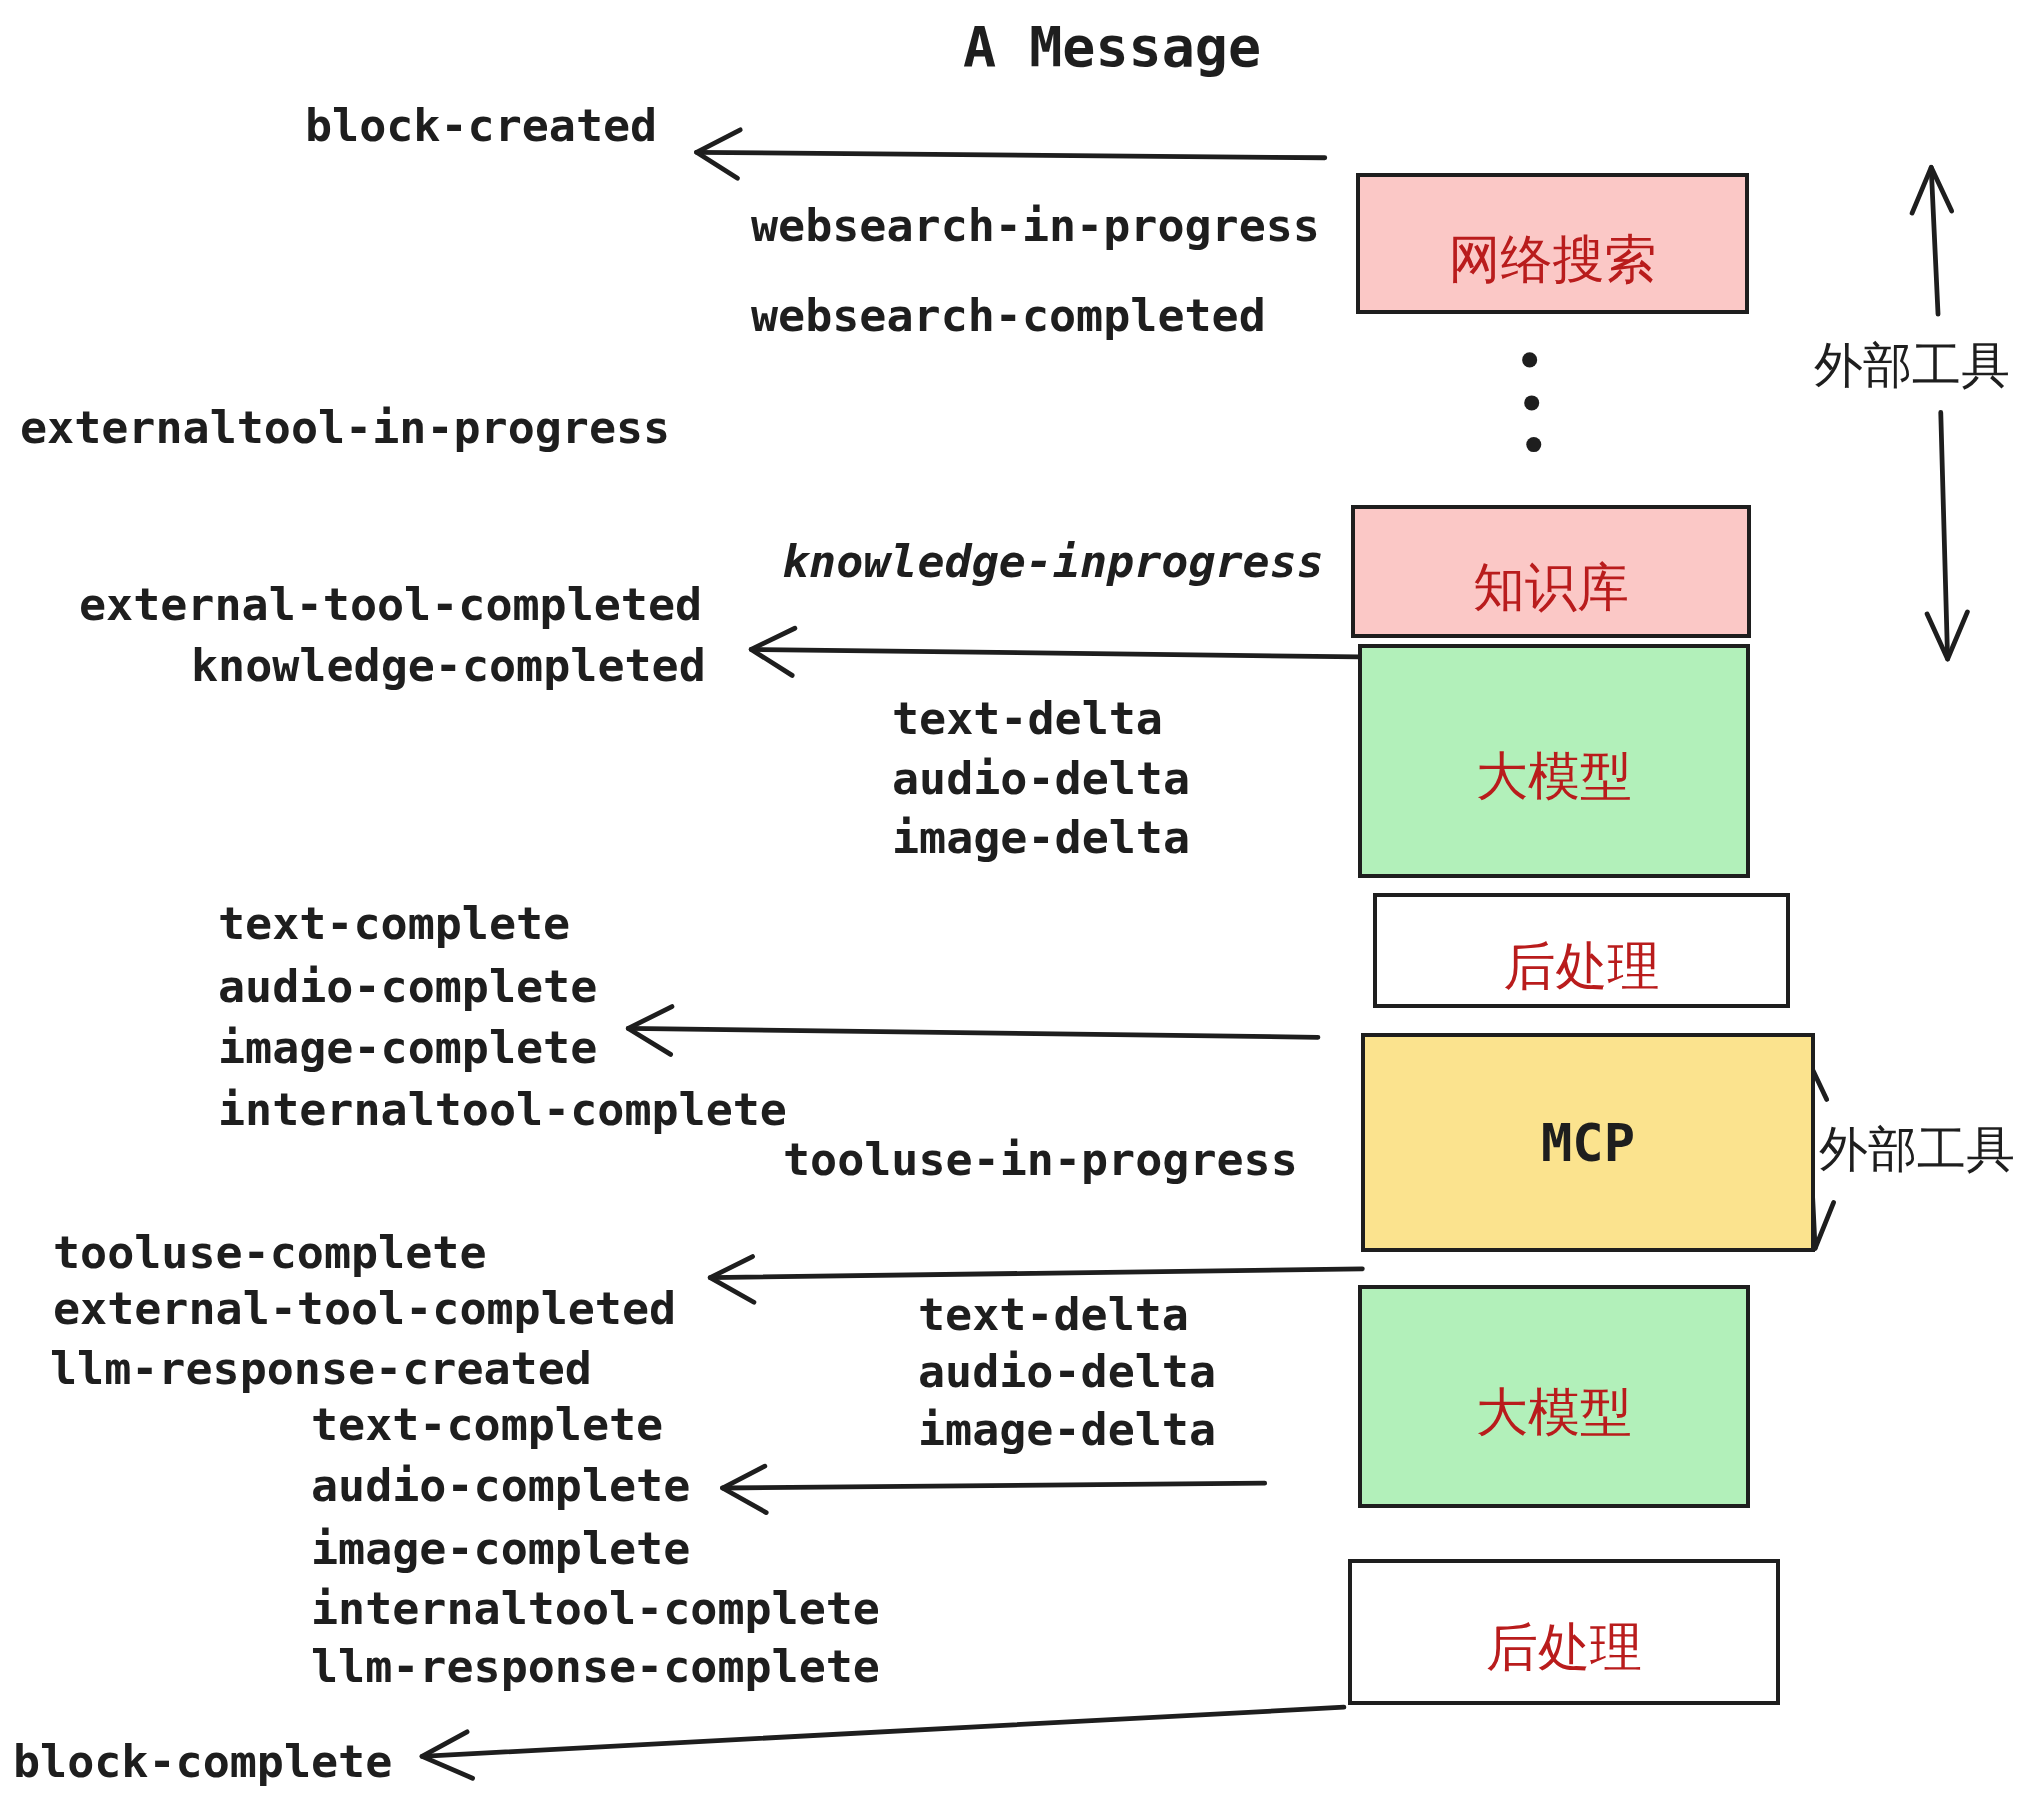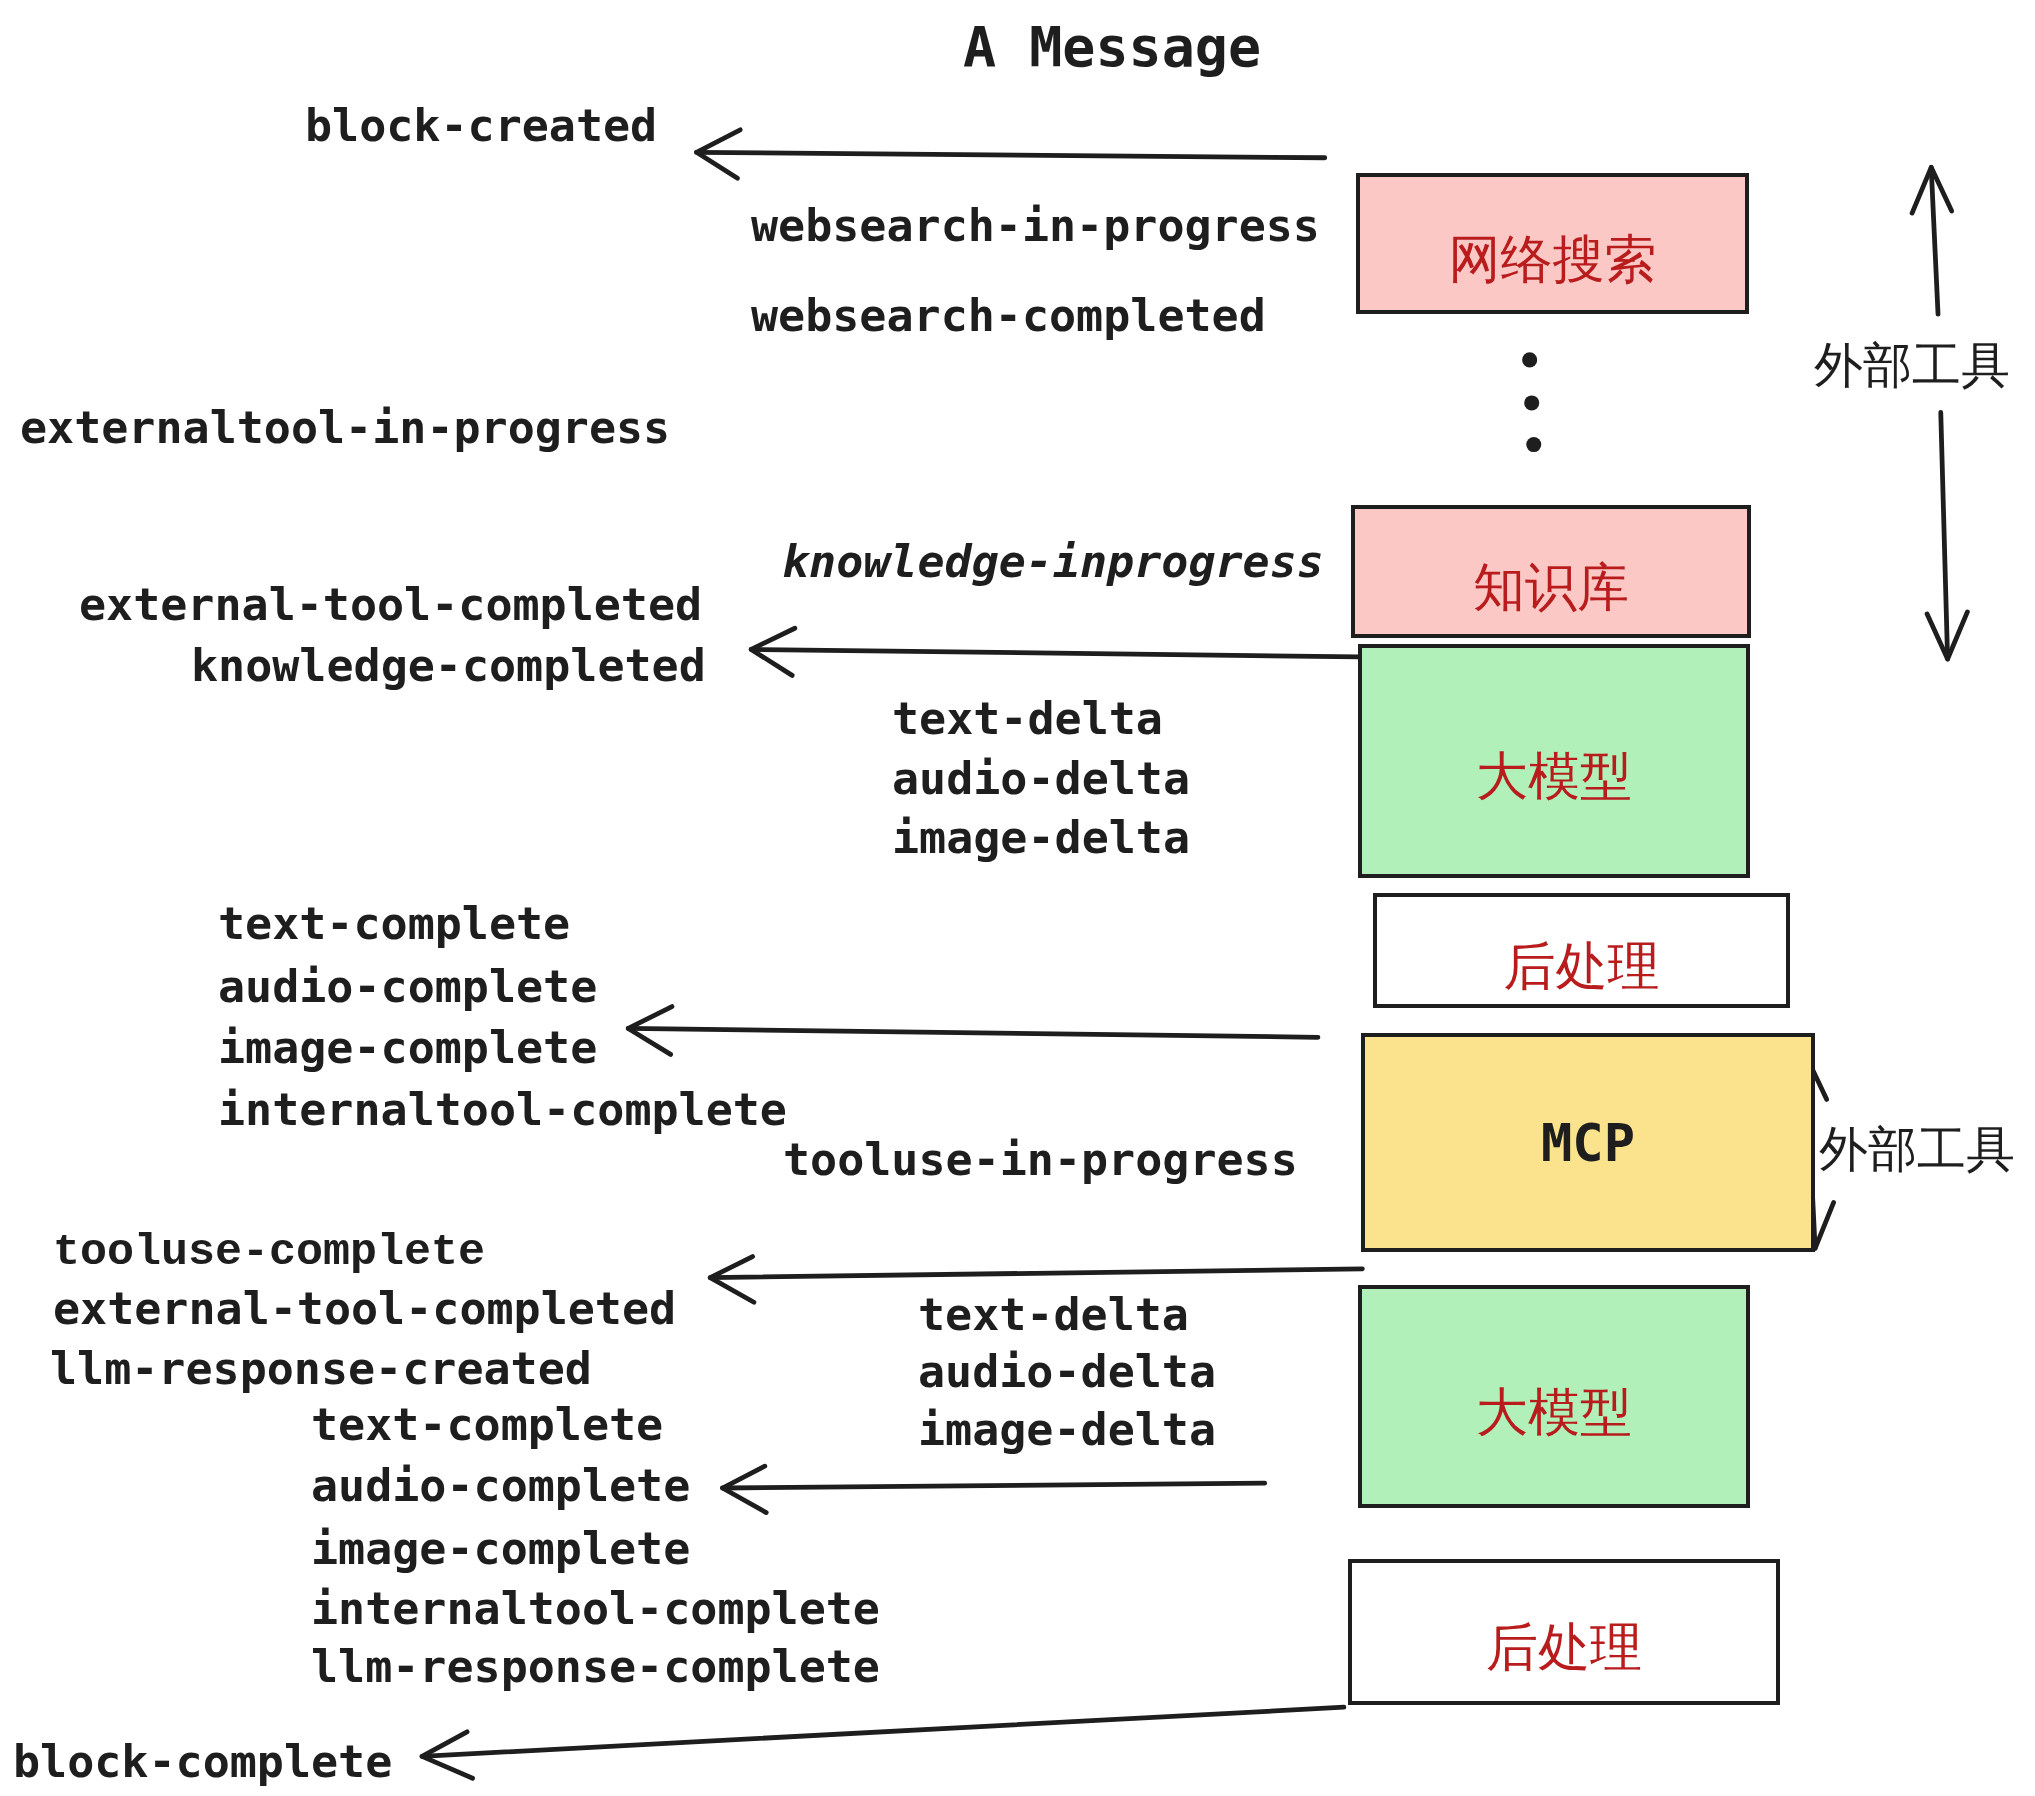--- a/index.html
+++ b/index.html
@@ -26,21 +26,21 @@
   .p-external-tool-completed-1{left:79px;top:581px;}
   .p-knowledge-completed{left:191px;top:642px;}
   .p-text-delta-1{left:892px;top:695px;}
   .p-audio-delta-1{left:892px;top:755px;}
   .p-image-delta-1{left:892px;top:814px;}
   .p-text-complete-1{left:218px;top:900px;}
   .p-audio-complete-1{left:218px;top:963px;}
   .p-image-complete-1{left:218px;top:1024px;}
   .p-internaltool-complete-1{left:218px;top:1086px;}
   .p-tooluse-in-progress{left:783px;top:1136px;}
-  .p-tooluse-complete{left:53px;top:1229px;font-family:Liberation Mono, monospace;}
+  .p-tooluse-complete{left:53px;top:1229px;}
   .p-external-tool-completed-2{left:53px;top:1285px;}
   .p-llm-response-created{left:50px;top:1345px;}
   .p-text-delta-2{left:918px;top:1291px;}
   .p-audio-delta-2{left:918px;top:1348px;}
   .p-image-delta-2{left:918px;top:1406px;}
   .p-text-complete-2{left:311px;top:1401px;}
   .p-audio-complete-2{left:311px;top:1462px;}
   .p-image-complete-2{left:311px;top:1525px;}
   .p-internaltool-complete-2{left:311px;top:1585px;}
   .p-llm-response-complete{left:311px;top:1643px;}

